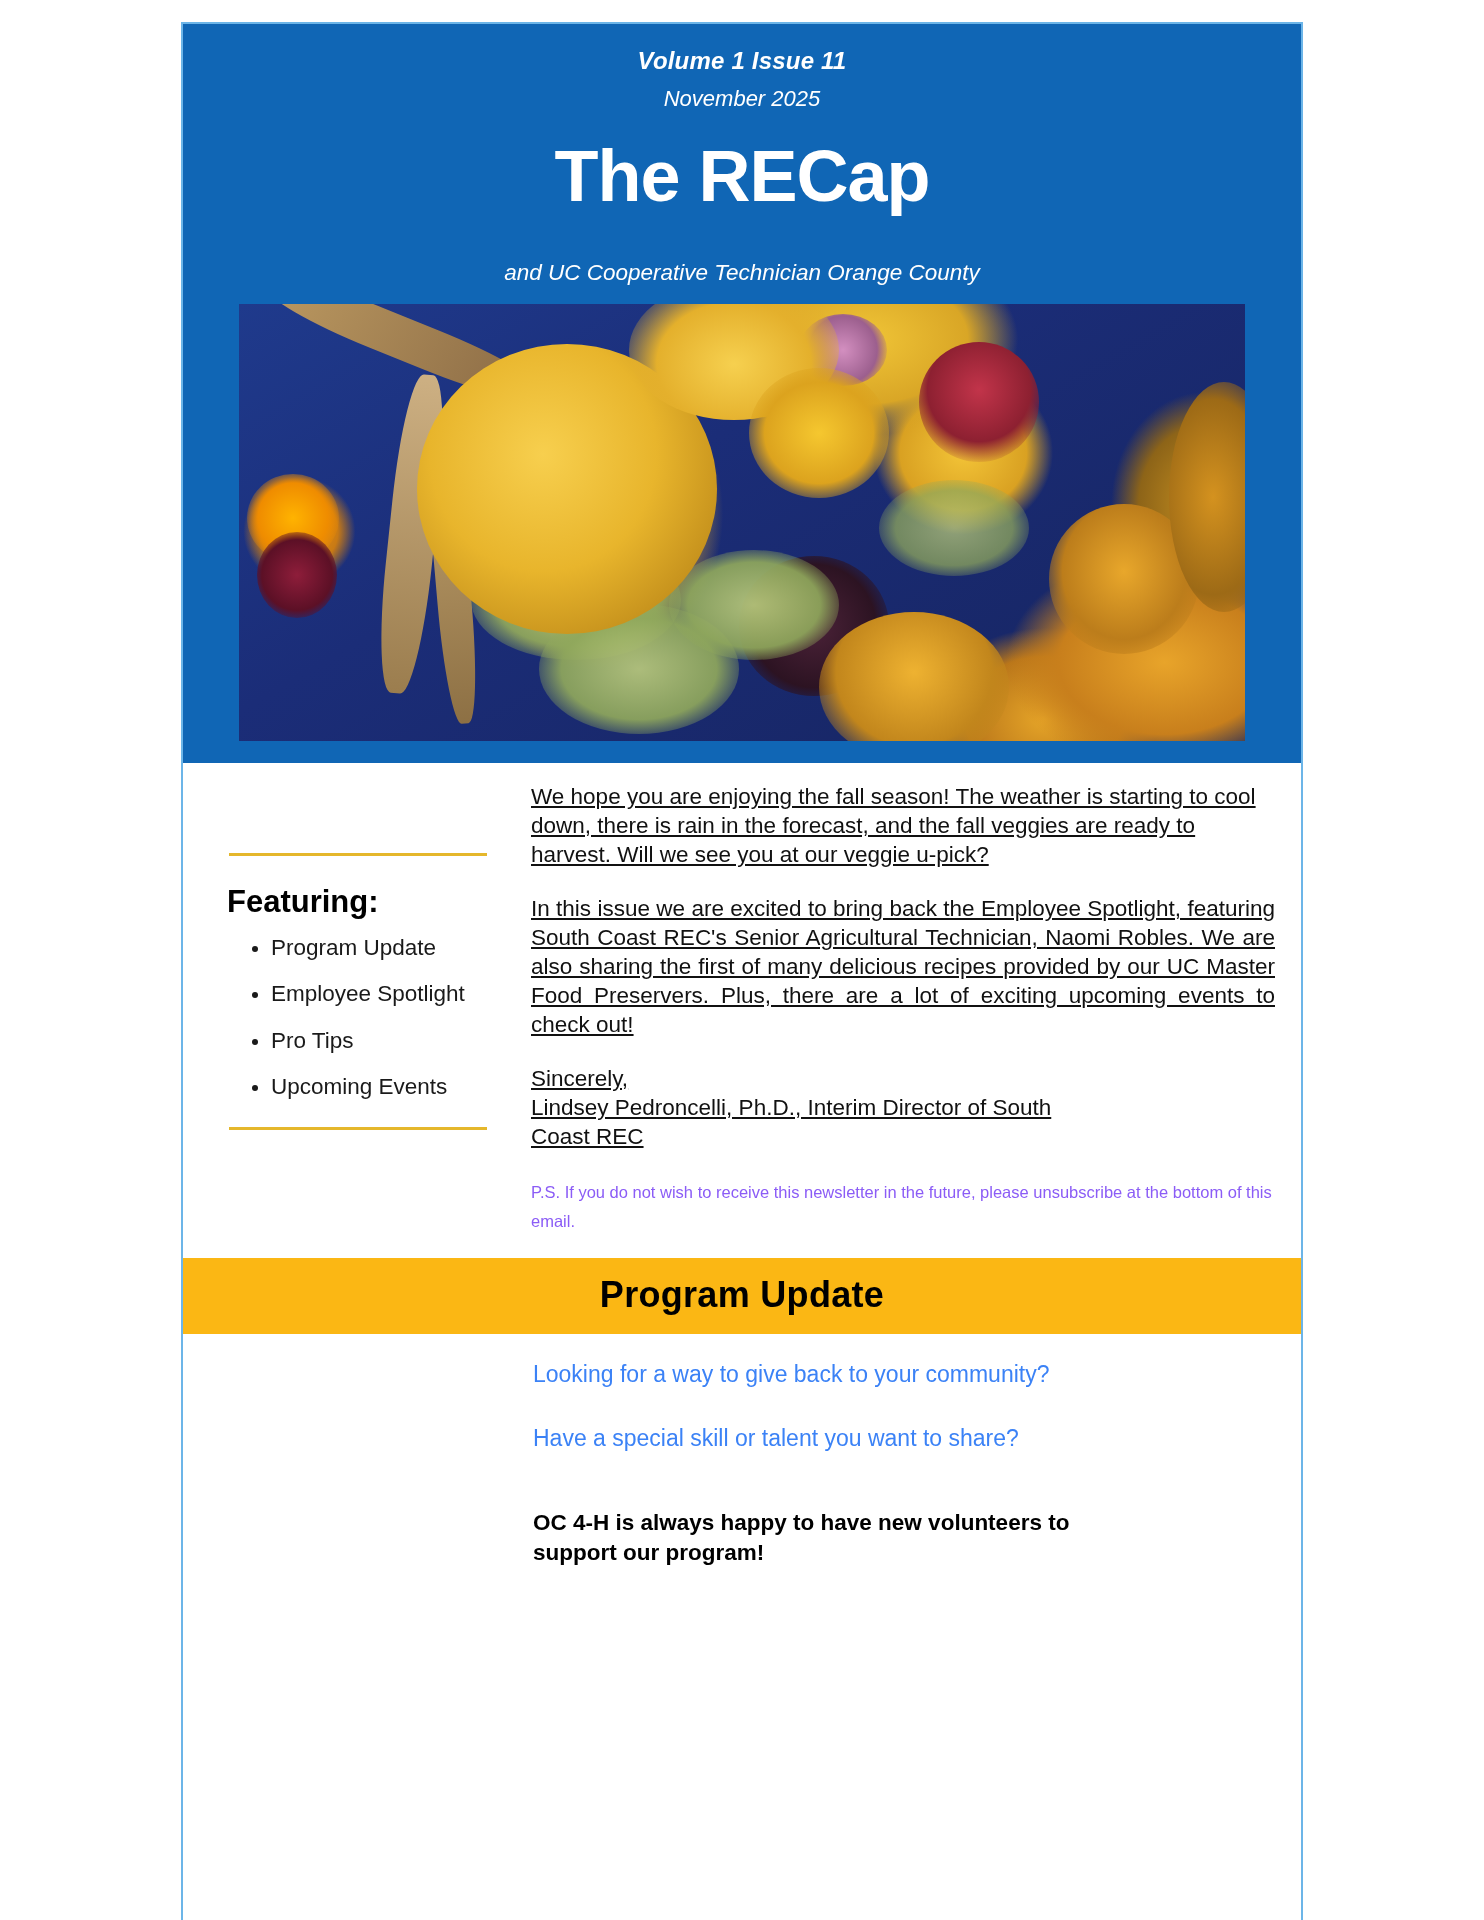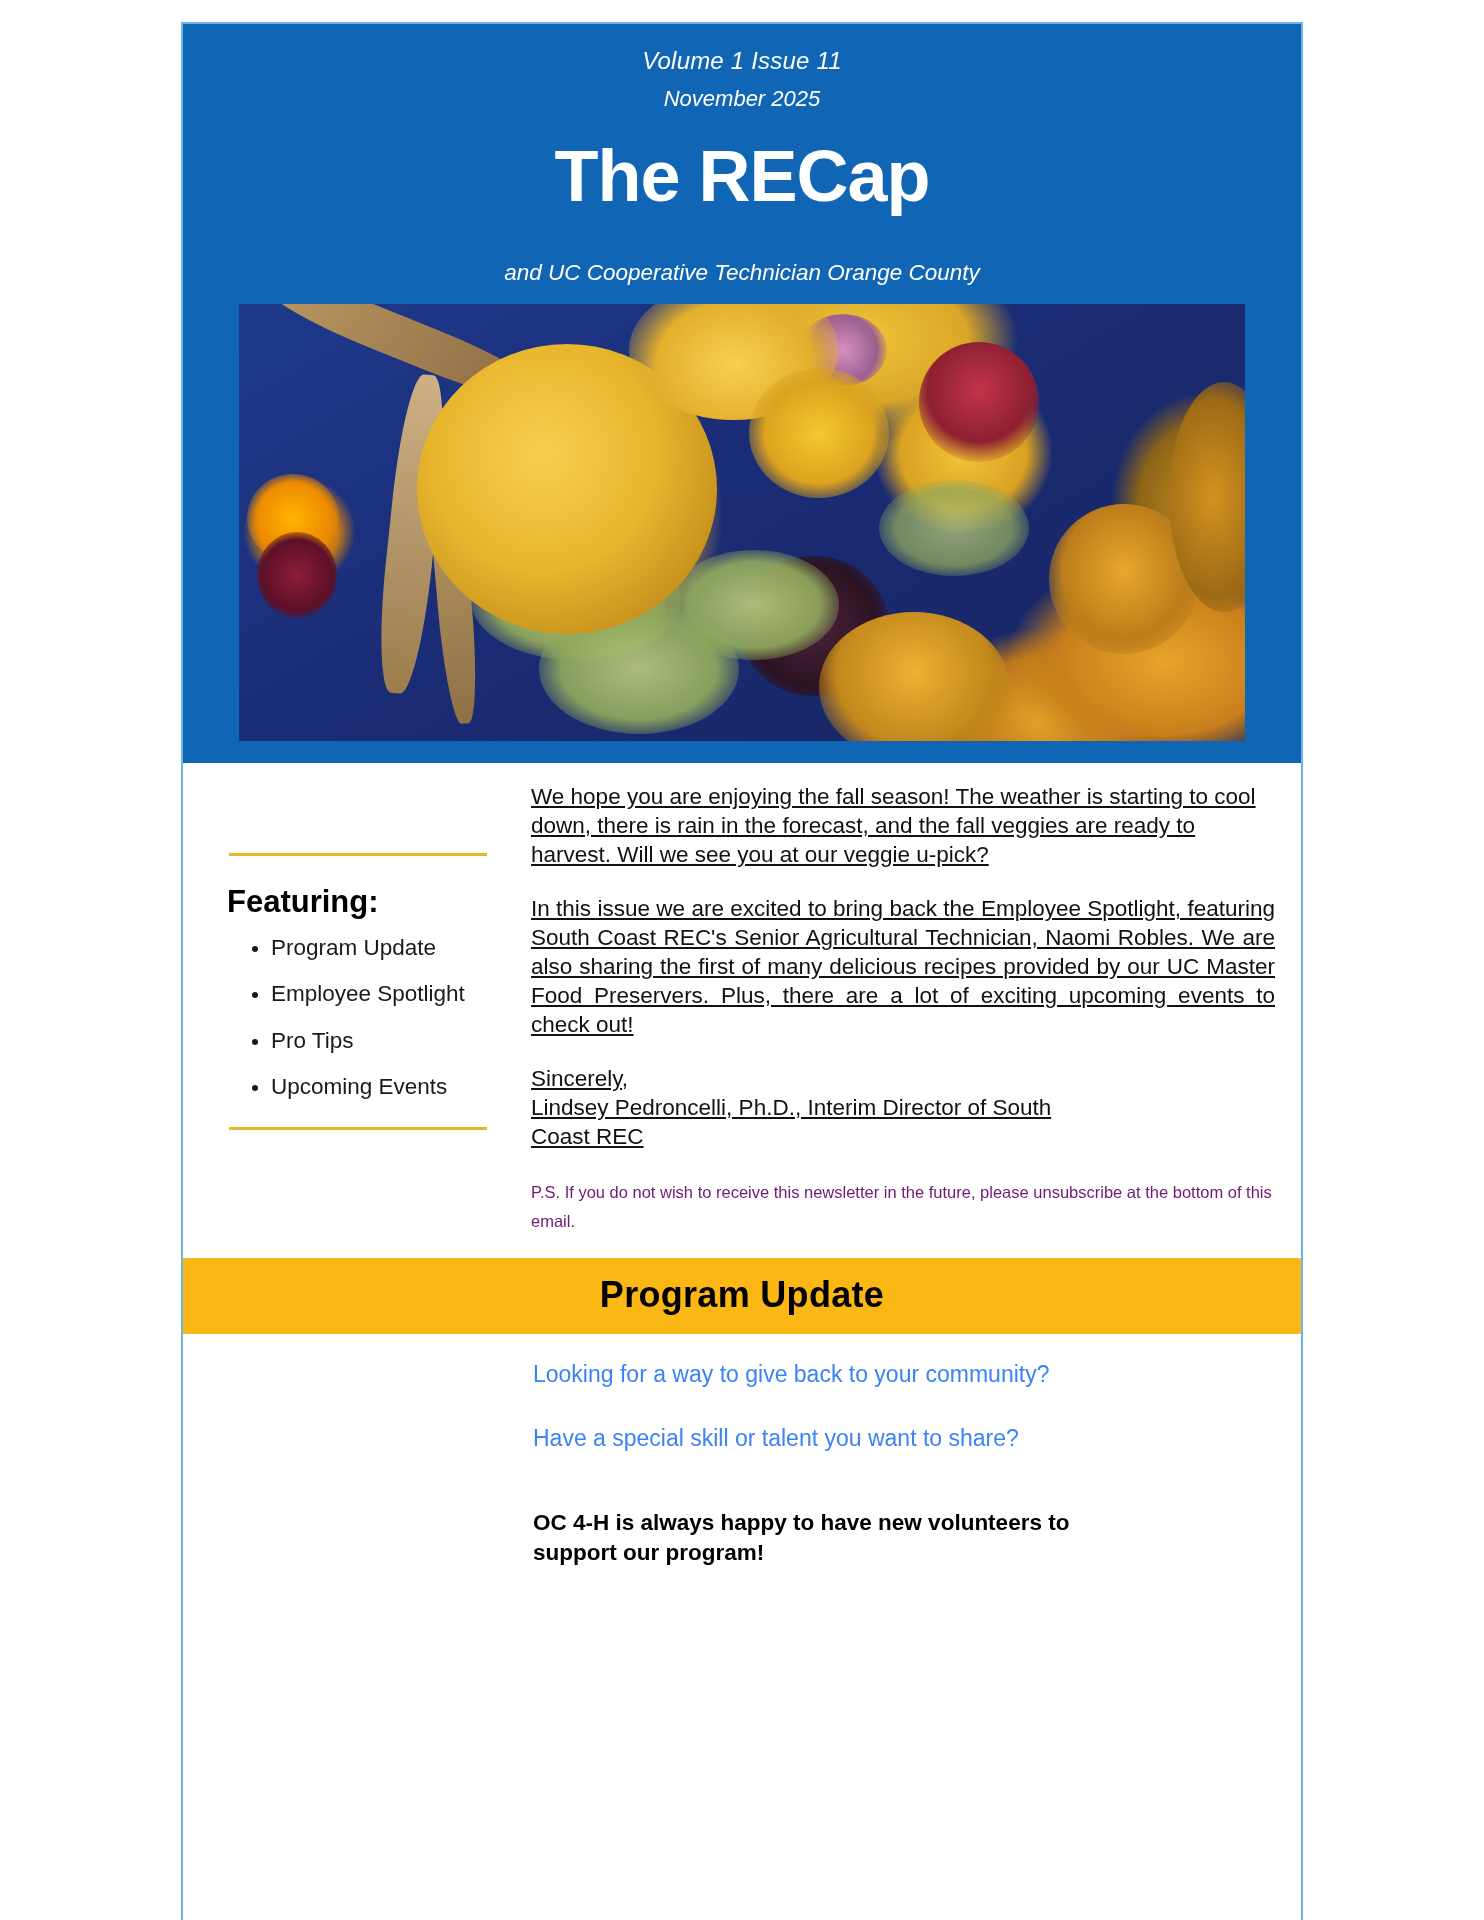--- a/index.html
+++ b/index.html
@@ -31,21 +31,21 @@
 
   
   .masthead {
     background: #1066B5;
     padding: 22px 0 0 0;
     text-align: center;
   }
   .vol-line {
     color: #ffffff;
     font-size: 24px;
-    font-weight: normal;
+    font-weight: bold;
     font-style: italic;
     letter-spacing: .2px;
     line-height: 1.25;
   }
   .date-line {
     color: #ffffff;
     font-size: 22px;
     font-style: italic;
     line-height: 1.5;
     margin-top: 6px;
@@ -156,21 +156,21 @@
     color: #111111;
     margin: 0 0 26px 0;
     text-align: justify;
     text-decoration: underline;
   }
   .body-p.nojust { text-align: left; }
   .sig-line { display: block; }
   .ps-note {
     font-size: 16.5px;
     line-height: 1.78;
-    color: #701a75;
+    color: #8b5cf6;
     margin: 14px 0 0 0;
   }
 
   
   .section-banner {
     background: #FBB714;
     text-align: center;
     padding: 16px 0 18px 0;
   }
   .section-banner-text {

